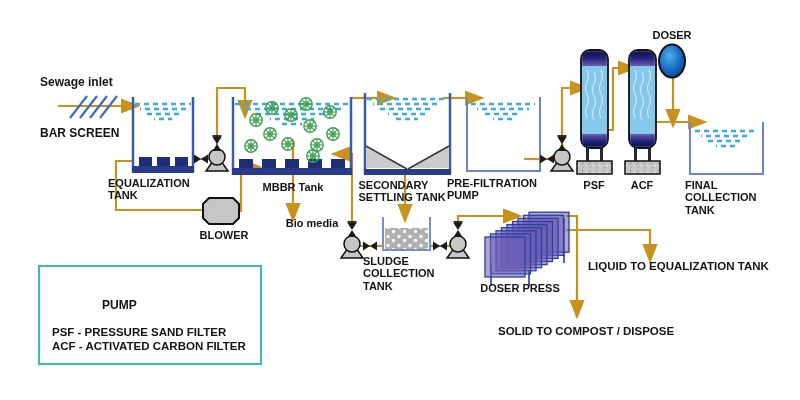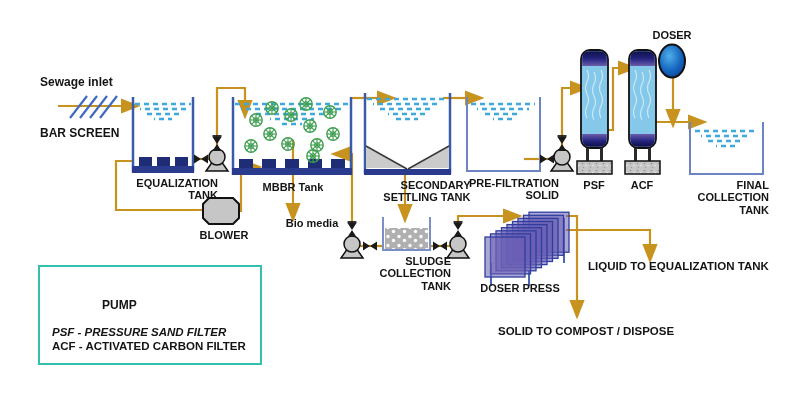--- a/index.html
+++ b/index.html
@@ -1,20 +1,20 @@
 <!DOCTYPE html>
 <html><head>
 <meta charset="utf-8">
 <style>
   html,body{margin:0;padding:0;background:#fff;}
   .stage{position:relative;width:800px;height:400px;background:#ffffff;
          font-family:"Liberation Sans",sans-serif;overflow:hidden;}
   .stage svg{position:absolute;left:0;top:0;}
   .lbl{position:absolute;font-weight:bold;font-size:11px;line-height:1.12;
-       color:#141414;text-align:right;transform:translateX(-50%);white-space:nowrap;}
+       color:#141414;text-align:left;transform:translateX(-50%);white-space:nowrap;}
   .lbl.wrap{white-space:normal;}
   .lbl.left{transform:none;text-align:left;}
   .lbl.big{font-size:12px;}
   .legend-box{position:absolute;left:38px;top:265px;width:220px;height:96px;
               border:2.5px solid #35BFAE;background:#fff;}
   .legend-text{position:absolute;font-weight:bold;color:#141414;white-space:nowrap;}
 </style>
 </head>
 <body>
 
@@ -276,28 +276,28 @@
   </g>
 </svg>
 
 <div class="lbl left big" style="left:40px;top:76px;">Sewage inlet</div>
 <div class="lbl left big" style="left:40px;top:127px;">BAR SCREEN</div>
 <div class="lbl wrap" style="left:163px;top:177px;width:110px;">EQUALIZATION TANK</div>
 <div class="lbl" style="left:293px;top:181px;">MBBR Tank</div>
 <div class="lbl" style="left:296px;top:217px;padding-left:32px;">Bio media</div>
 <div class="lbl" style="left:224px;top:229px;">BLOWER</div>
 <div class="lbl wrap" style="left:407px;top:179px;width:112px;padding-left:15px;">SECONDARY SETTLING TANK</div>
-<div class="lbl wrap" style="left:503px;top:177px;width:112px;">PRE-FILTRATION SOLID</div>
+<div class="lbl wrap" style="left:503px;top:177px;width:112px;">PRE-FILTRATION PUMP</div>
 <div class="lbl" style="left:594px;top:179px;">PSF</div>
 <div class="lbl" style="left:642px;top:179px;">ACF</div>
 <div class="lbl" style="left:672px;top:29px;">DOSER</div>
 <div class="lbl wrap" style="left:727px;top:179px;width:84px;">FINAL COLLECTION TANK</div>
 <div class="lbl wrap" style="left:407px;top:255px;width:88px;">SLUDGE COLLECTION TANK</div>
 <div class="lbl" style="left:520px;top:282px;">DOSER PRESS</div>
 <div class="lbl left" style="left:588px;top:260px;font-size:11.5px;">LIQUID TO EQUALIZATION TANK</div>
 <div class="lbl left" style="left:498px;top:325px;font-size:11.5px;">SOLID TO COMPOST / DISPOSE</div>
 
 <div class="legend-box"></div>
 <div class="legend-text" style="left:102px;top:298px;font-size:12px;">PUMP</div>
-<div class="legend-text" style="left:52px;top:326px;font-size:11.5px;font-style:italic;">PSF - PRESSURE SAND FILTER</div>
+<div class="legend-text" style="left:52px;top:326px;font-size:11.5px;">PSF - PRESSURE SAND FILTER</div>
 <div class="legend-text" style="left:52px;top:340px;font-size:11.5px;">ACF - ACTIVATED CARBON FILTER</div>
 
 </div>
 
 </body></html>

